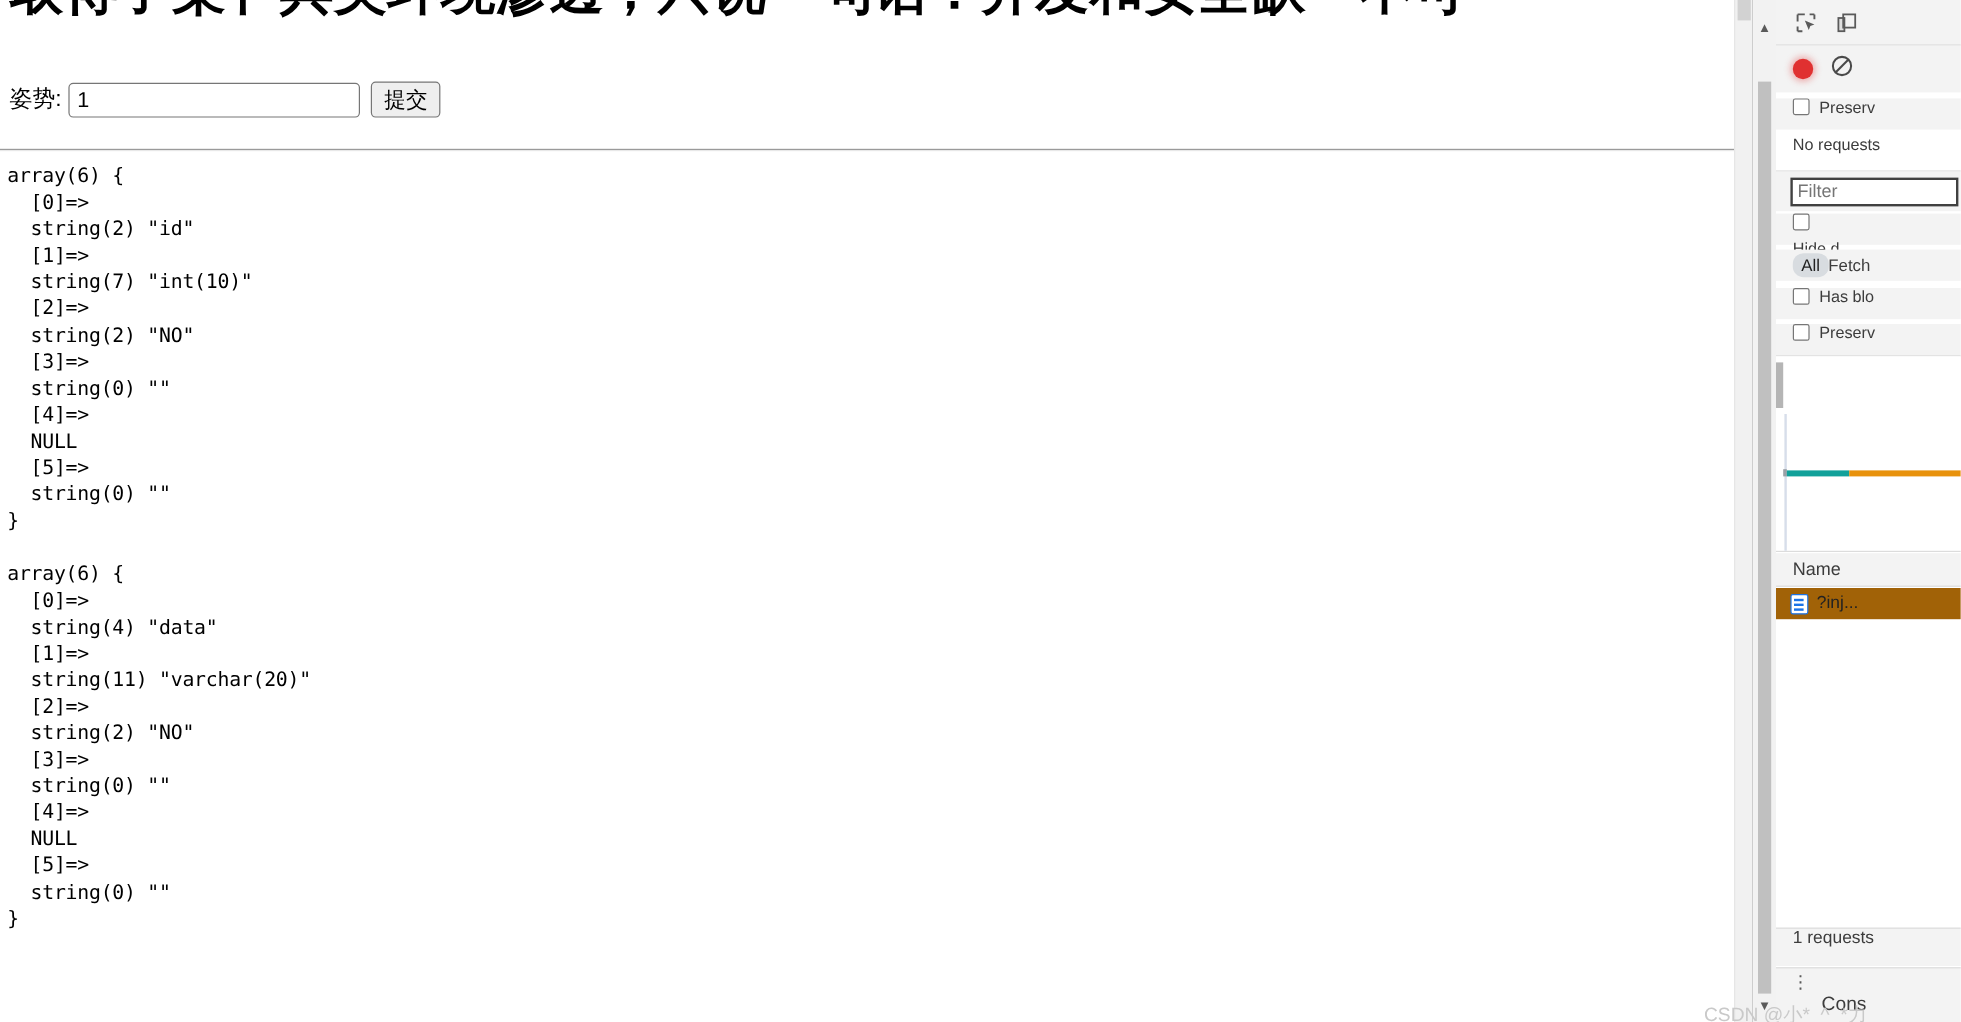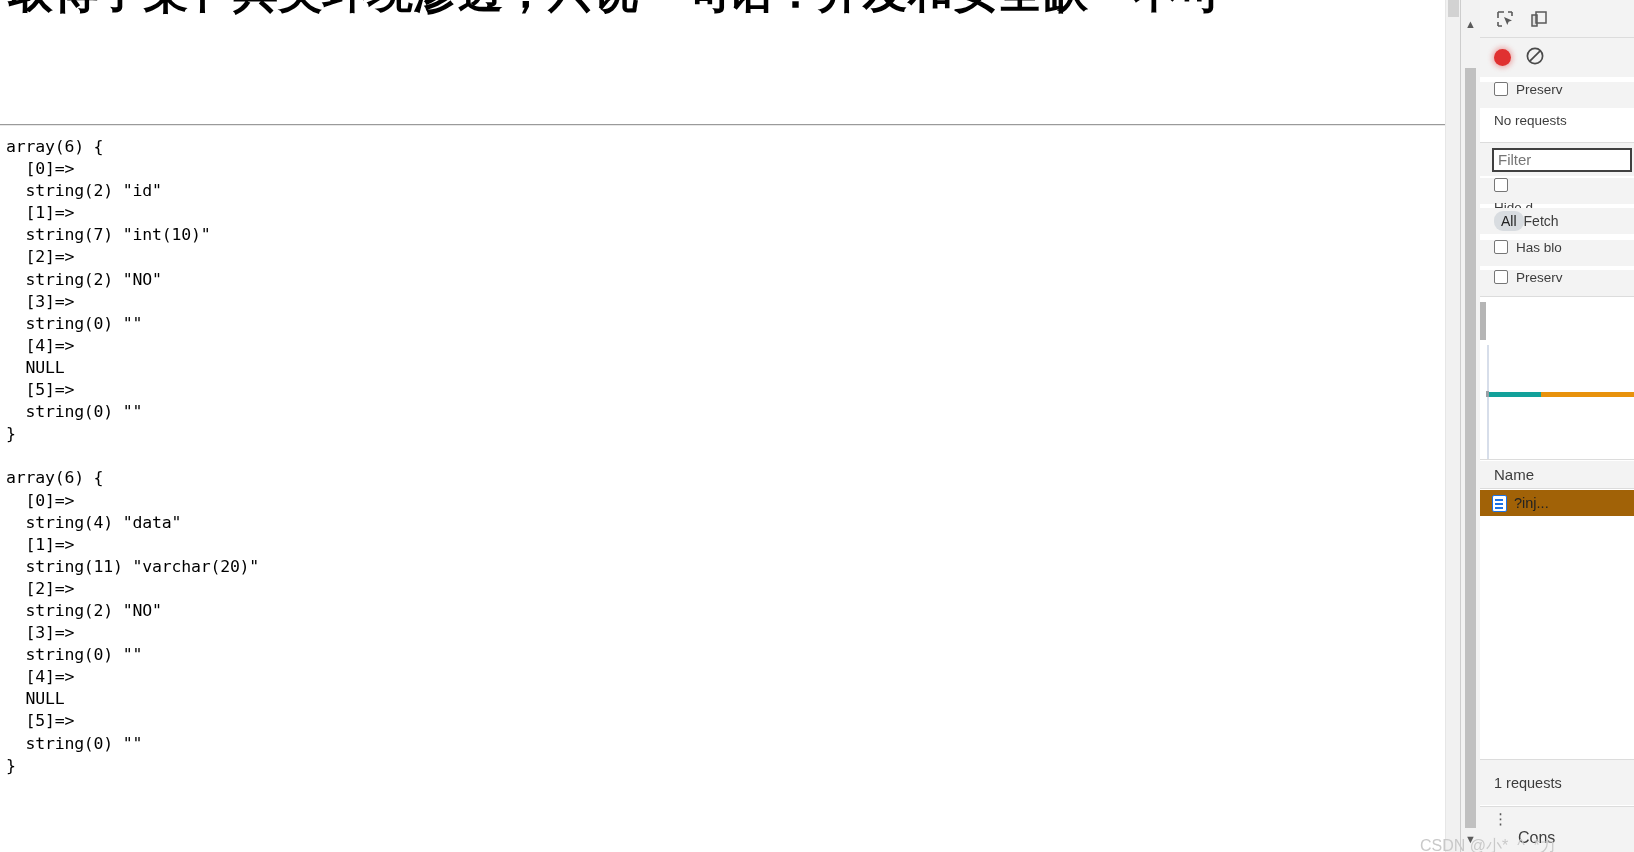--- a/index.html
+++ b/index.html
@@ -378,24 +378,24 @@
     width: 8px;
     height: 1.6px;
     background: #1a73e8;
   }
   .doc-icon::before { top: 3.5px; box-shadow: 0 4px 0 0 #1a73e8; }
   .doc-icon::after  { top: 11.5px; }
 
   .dt-statusbar {
     position: absolute;
     left: 0; bottom: 47px;
-    width: 155px; height: 46px;
+    width: 155px; height: 32px;
     background: #f3f3f3;
     border-top: 1px solid #dcdcdc;
-    display: flex; align-items: center;
+    display: flex; align-items: flex-start;
     padding-left: 14px;
     font-size: 14.5px;
     color: #3c3c3c;
     white-space: nowrap;
   }
 
   .dt-drawer {
     position: absolute;
     left: 0; bottom: 0;
     width: 155px; height: 46px;
@@ -436,20 +436,25 @@
 </style>
 </head>
 <body>
 
 <div id="app">
 
   <div class="page">
 
     <h1 class="page-heading">取得了某亻具类环境渗透，只说一句话：开发和安全缺一不可</h1>
 
+    <form class="form-row">
+      <span class="form-label">姿势:</span>
+      <input class="form-input" type="text" value="1" style="">
+      <button class="form-submit" type="submit">提交</button>
+    </form>
 
     <hr class="page-hr">
 
     <pre class="dump">array(6) {
   [0]=&gt;
   string(2) "id"
   [1]=&gt;
   string(7) "int(10)"
   [2]=&gt;
   string(2) "NO"

